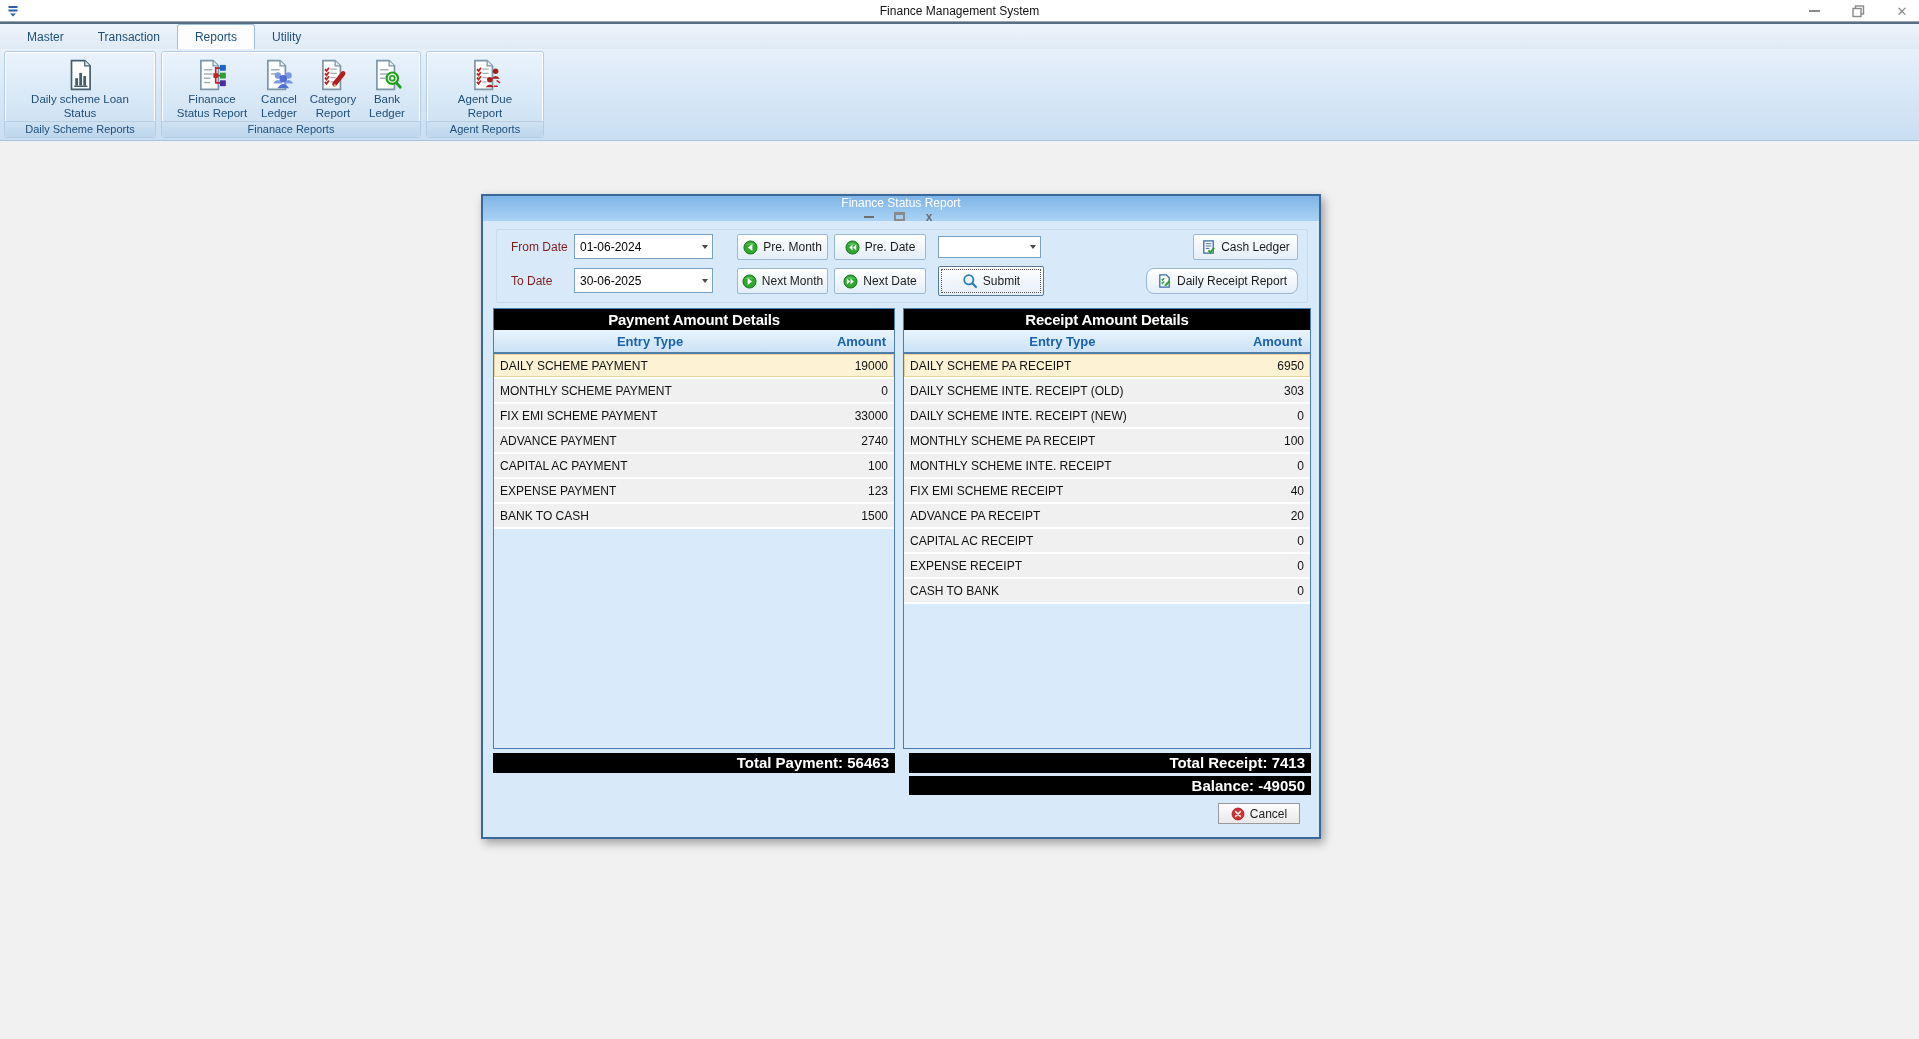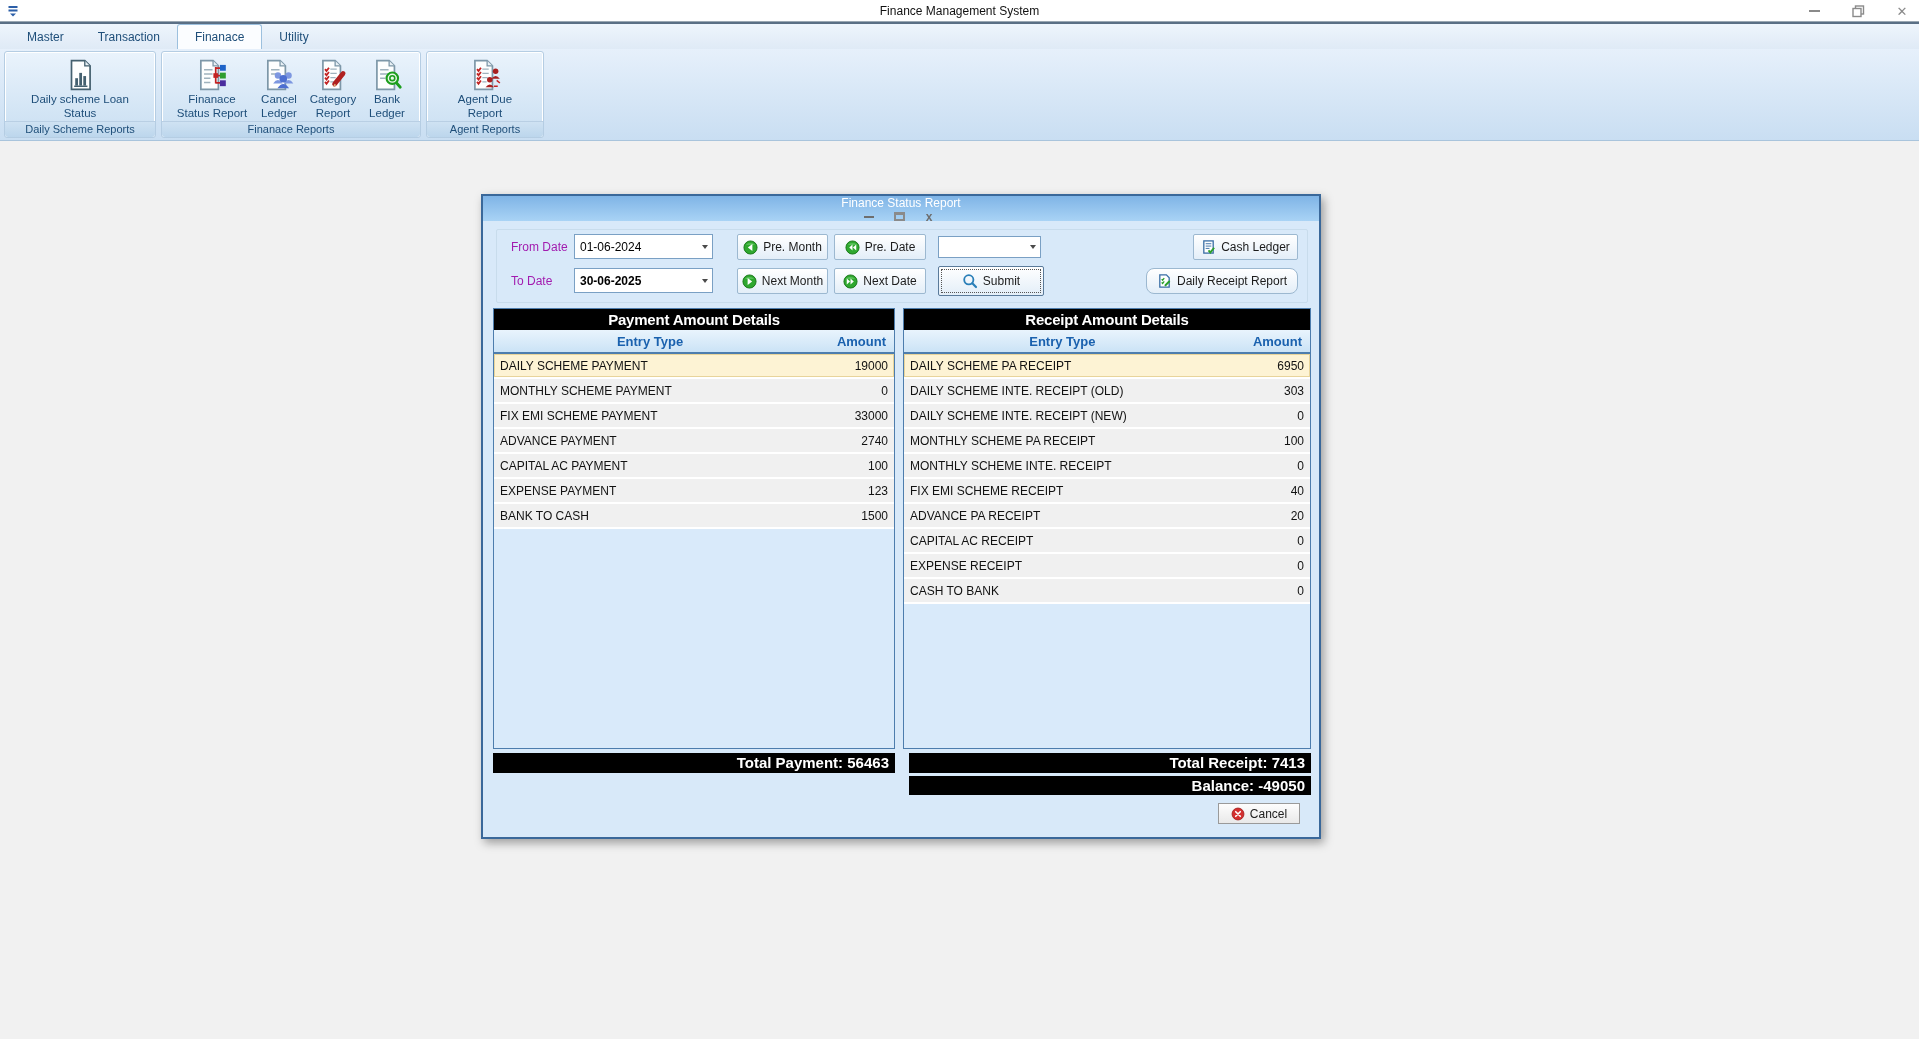--- a/index.html
+++ b/index.html
@@ -44,21 +44,21 @@
   .dlg-title { color:#ffffff; font-size:12px; flex:1; }
   .dlg-controls { display:flex; gap:17px; align-items:center; padding-right:4px; }
   .dc { display:flex; align-items:center; justify-content:center; width:13px; height:13px; }
   .dc-min .bar { width:10px; height:2px; background:#6e6e6e; }
   .dc-restore { width:11px; height:9px; border:2px solid #8a8a8a; border-top-width:3px; }
   .dc-close { font-size:12px; font-weight:bold; color:#6e6e6e; }
   .dlg-body { position:relative; height:616px; }
 
   .ctrl-panel { position:absolute; left:13px; top:8px; width:812px; height:74px;
     border:1px solid #c8dcec; border-radius:2px; }
-  .lbl { position:absolute; font-size:12px; color:#a21caf; }
+  .lbl { position:absolute; font-size:12px; color:#7f1d1d; }
   .combo { position:absolute; background:#fff; border:1px solid #7aa0c4; display:flex; align-items:center; }
   .combo .val { flex:1; font-size:12px; color:#000; padding-left:5px; }
   .combo .dd { width:15px; height:100%; display:flex; align-items:center; justify-content:center; }
   .arrow-down { width:0; height:0; border-left:3.5px solid transparent; border-right:3.5px solid transparent;
     border-top:4px solid #4a4a4a; }
   .btn { position:absolute; display:flex; align-items:center; justify-content:center; gap:5px;
     background:linear-gradient(#ffffff,#e3eef8); border:1px solid #9cb8d0; border-radius:2px;
     font-size:12px; color:#1c1c1c; }
   .btn-focus { border:1px solid #5a7a9a; outline:1px dotted #555; outline-offset:-4px; }
 
@@ -110,21 +110,21 @@
           <rect x="1" y="3.5" width="8" height="8" fill="#ffffff" stroke="#8a8a8a" stroke-width="1.4"></rect>
         </svg>
       </span>
       <span class="wc wc-close">✕</span>
     </div>
   </div>
 
   <div class="tabstrip">
     <div class="tab">Master</div>
     <div class="tab">Transaction</div>
-    <div class="tab active">Finanace</div>
+    <div class="tab active">Reports</div>
     <div class="tab">Utility</div>
   </div>
 
   <div class="ribbon">
 
     <div class="rgroup" style="width:152px;">
       <div class="rgroup-items">
         <div class="ritem" style="width:104px;">
           <span>
             <svg width="34" height="34" viewBox="0 0 32 32">
@@ -249,21 +249,21 @@
 
         <span class="lbl" style="left:28px; top:19px;">From Date</span>
         <div class="combo" style="left:91px; top:13px; width:139px; height:25px;">
           <span class="val">01-06-2024</span>
           <span class="dd">
               <span class="arrow-down"></span>
             </span>
         </div>
 
         <span class="lbl" style="left:28px; top:53px;">To Date</span>
-        <div class="combo" style="left:91px; top:47px; width:139px; height:25px;font-weight:bold;">
+        <div class="combo" style="left:91px; top:47px; width:139px; height:25px;">
           <span class="val">30-06-2025</span>
           <span class="dd">
               <span class="arrow-down"></span>
             </span>
         </div>
 
         <button class="btn" style="left:254px; top:13px; width:91px; height:26px;">
           <svg width="15" height="15" viewBox="0 0 16 16">
             <circle cx="8" cy="8" r="7" fill="#2fa82f" stroke="#187818"></circle>
             <path d="M3 5 a7 5 0 0 1 10 0" fill="#8fe08f" opacity="0.55"></path>

